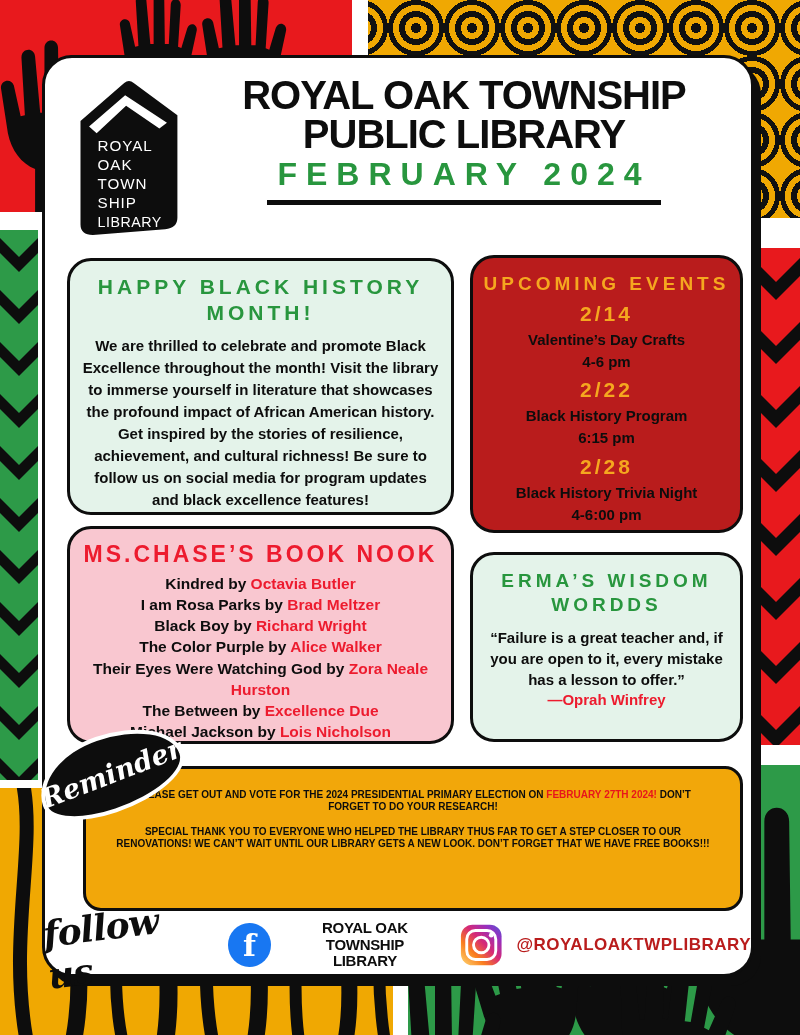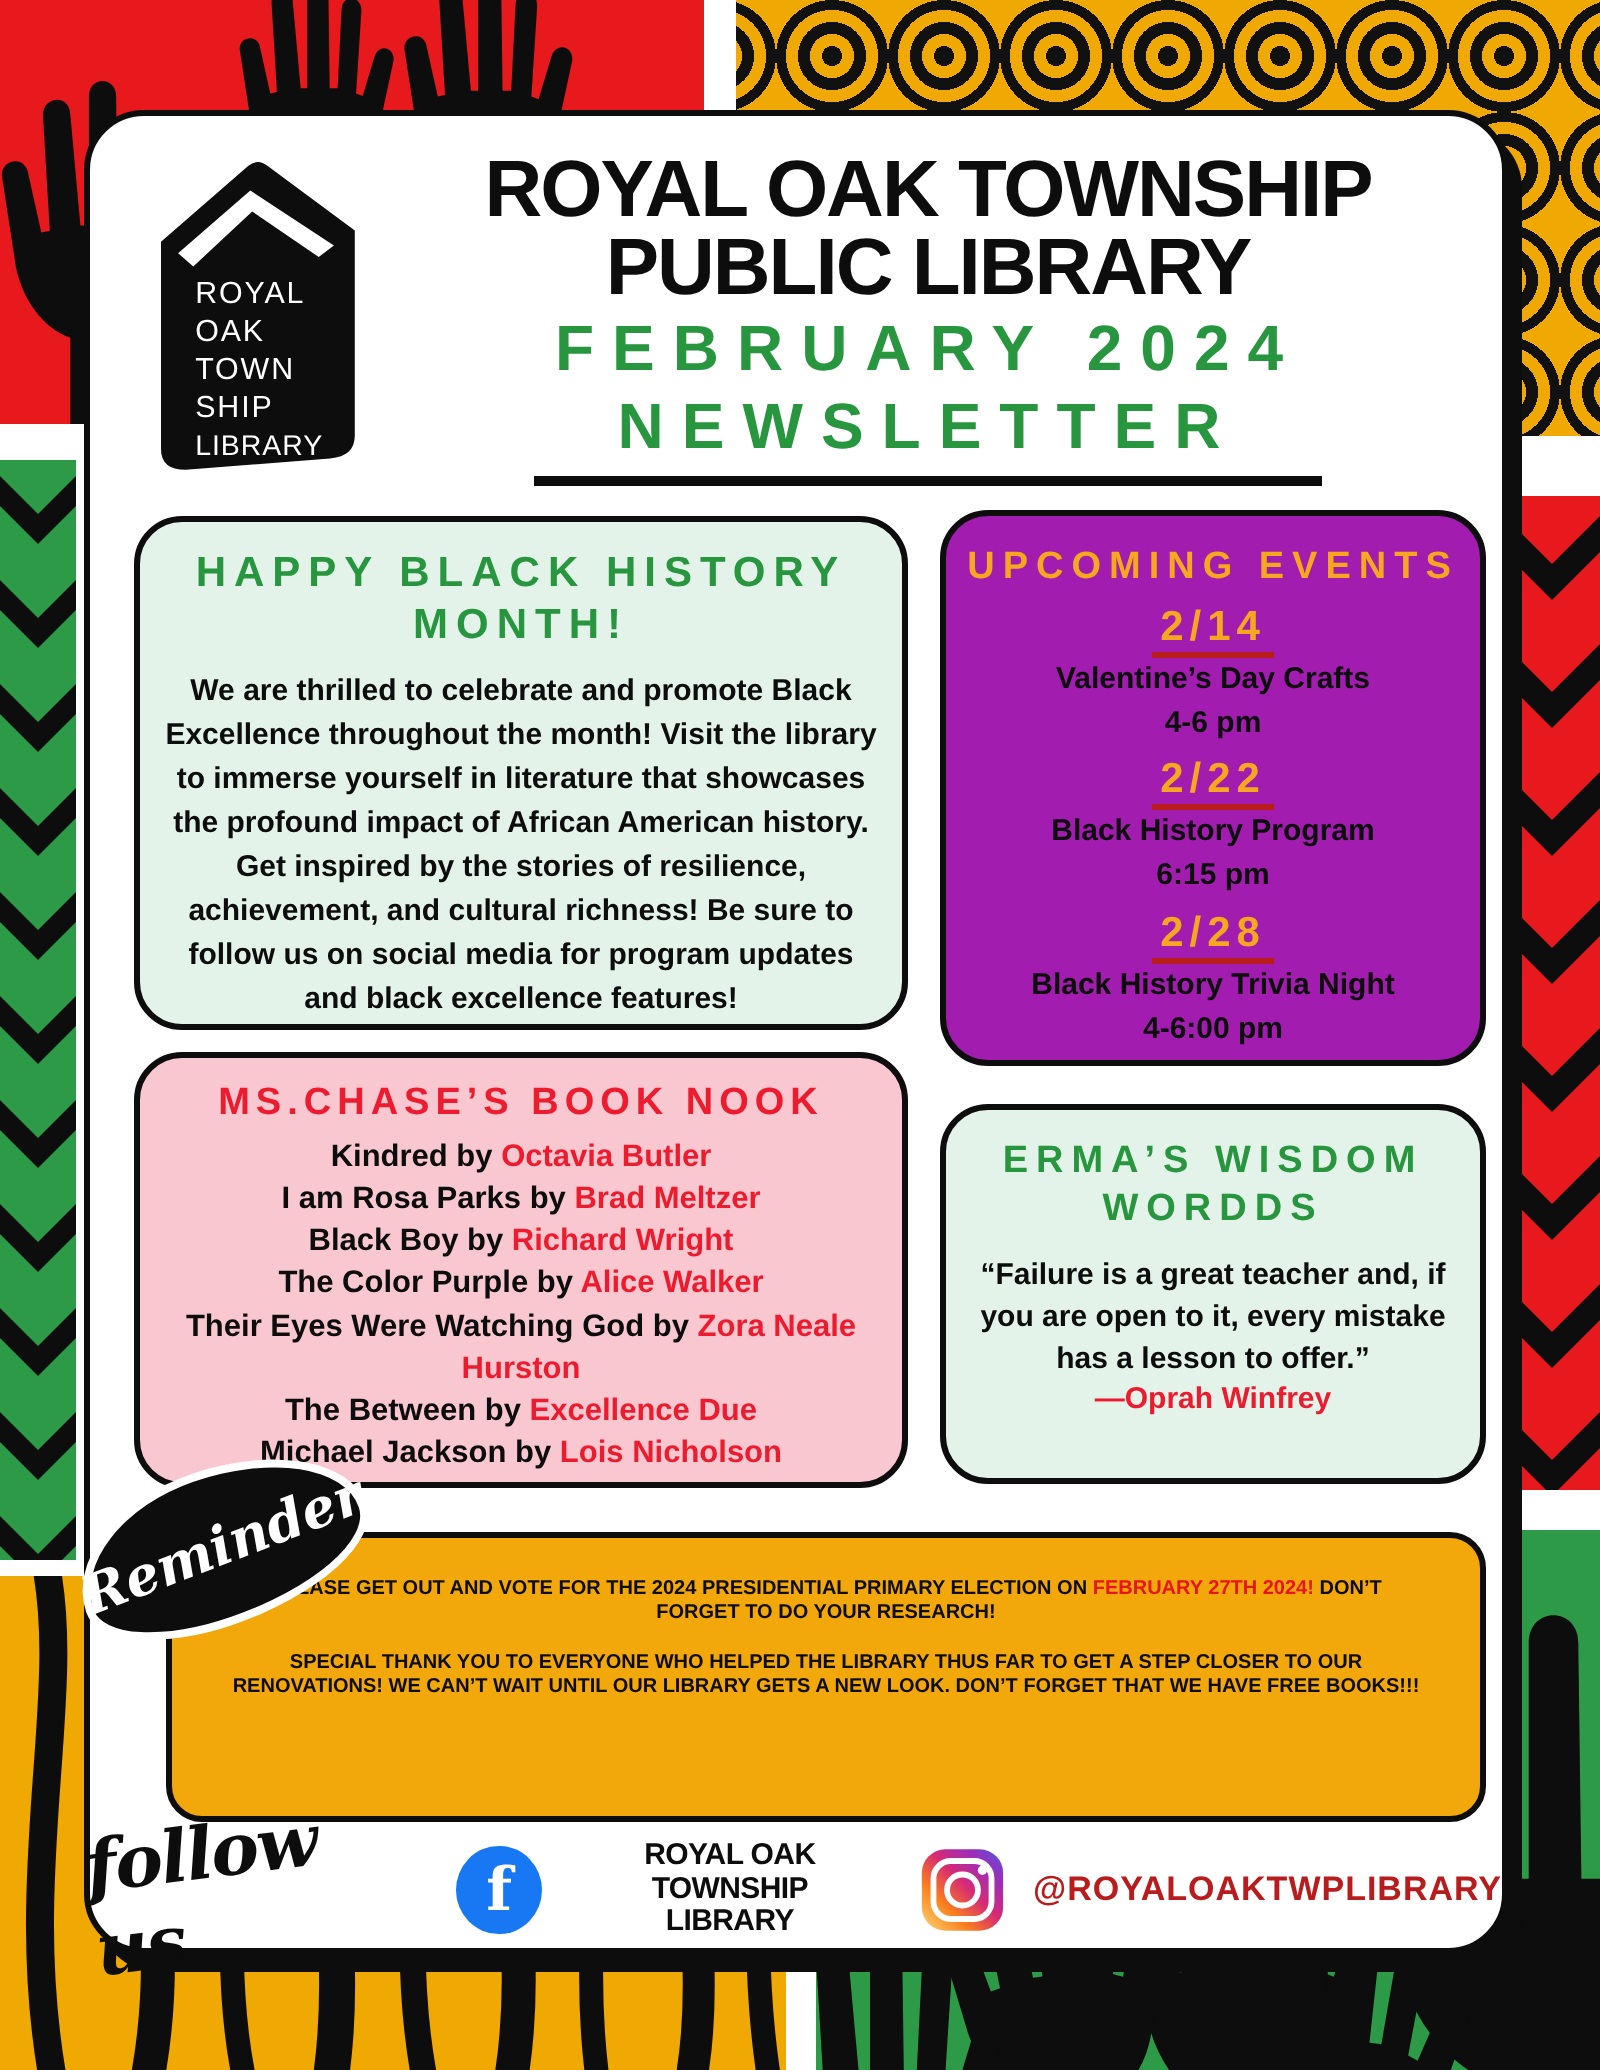--- a/index.html
+++ b/index.html
@@ -32,29 +32,29 @@
   .title-underline { width:394px; height:5px; background:#0d0d0d; margin:7px auto 0; }
 
   
   .box { position:absolute; border:3px solid #0d0d0d; border-radius:24px; text-align:center; }
   .box-heading { font-weight:900; letter-spacing:4px; line-height:1.25; }
 
   .bhm-box { left:22px; top:200px; width:387px; height:257px; background:#E4F3EA; padding:13px 12px 0; }
   .bhm-box .box-heading { color:#28963E; font-size:21px; }
   .bhm-body { margin-top:8px; font-size:15px; font-weight:700; line-height:1.47; color:#0d0d0d; }
 
-  .events-box { left:425px; top:197px; width:273px; height:278px; background:#a21caf; padding:14px 8px 0; }
+  .events-box { left:425px; top:197px; width:273px; height:278px; background:#b91c1c; padding:14px 8px 0; }
   .events-box .box-heading { color:#F5A71F; font-size:19px; }
   .event { margin-top:7px; }
   .event-date { display:inline-block; color:#F5A71F; font-weight:900; font-size:21px; letter-spacing:3px;
     border-bottom:3px solid #b91c1c; line-height:1.05; padding:0 4px 1px; }
   .event-name, .event-time { font-size:15px; font-weight:700; color:#0d0d0d; line-height:1.45; }
 
   .nook-box { left:22px; top:468px; width:387px; height:218px; background:#F9C7D0; padding:11px 10px 0; }
-  .nook-box .box-heading { color:#ED1B2E; font-size:19px; letter-spacing:3px; }
+  .nook-box .box-heading { color:#ED1B2E; font-size:23px; letter-spacing:3px; }
   .book-list { margin-top:4px; font-size:15.5px; font-weight:700; line-height:1.37; color:#0d0d0d; }
   .book-author { color:#ED1B2E; }
 
   .wisdom-box { left:425px; top:494px; width:273px; height:190px; background:#E4F3EA; padding:14px 10px 0; }
   .wisdom-box .box-heading { color:#28963E; font-size:19px; }
   .wisdom-quote { margin-top:10px; font-size:15px; font-weight:700; line-height:1.42; color:#0d0d0d; }
   .wisdom-attrib { font-size:15px; font-weight:700; color:#ED1B2E; margin-top:1px; }
 
   
   .reminder-box { left:38px; top:708px; width:660px; height:145px; background:#F2A70A;
@@ -163,21 +163,20 @@
           <text x="28" y="100" fill="#ffffff" font-size="16" letter-spacing="1">OAK</text>
           <text x="28" y="120" fill="#ffffff" font-size="16" letter-spacing="1">TOWN</text>
           <text x="28" y="140" fill="#ffffff" font-size="16" letter-spacing="1">SHIP</text>
           <text x="28" y="160" fill="#ffffff" font-size="15" letter-spacing="0.5">LIBRARY</text>
         </svg>
       </div>
       <div class="title-col">
         <div class="title-line">ROYAL OAK TOWNSHIP</div>
         <div class="title-line">PUBLIC LIBRARY</div>
         <div class="subtitle-line">FEBRUARY 2024</div>
-        <div class="subtitle-line">NEWSLETTER</div>
         <div class="title-underline"></div>
       </div>
     </div>
 
     <div class="box bhm-box">
       <div class="box-heading">HAPPY BLACK HISTORY MONTH!</div>
       <div class="bhm-body">We are thrilled to celebrate and promote Black Excellence throughout the month! Visit the library to immerse yourself in literature that showcases the profound impact of African American history. Get inspired by the stories of resilience, achievement, and cultural richness! Be sure to follow us on social media for program updates and black excellence features!</div>
     </div>
 
     <div class="box events-box">

